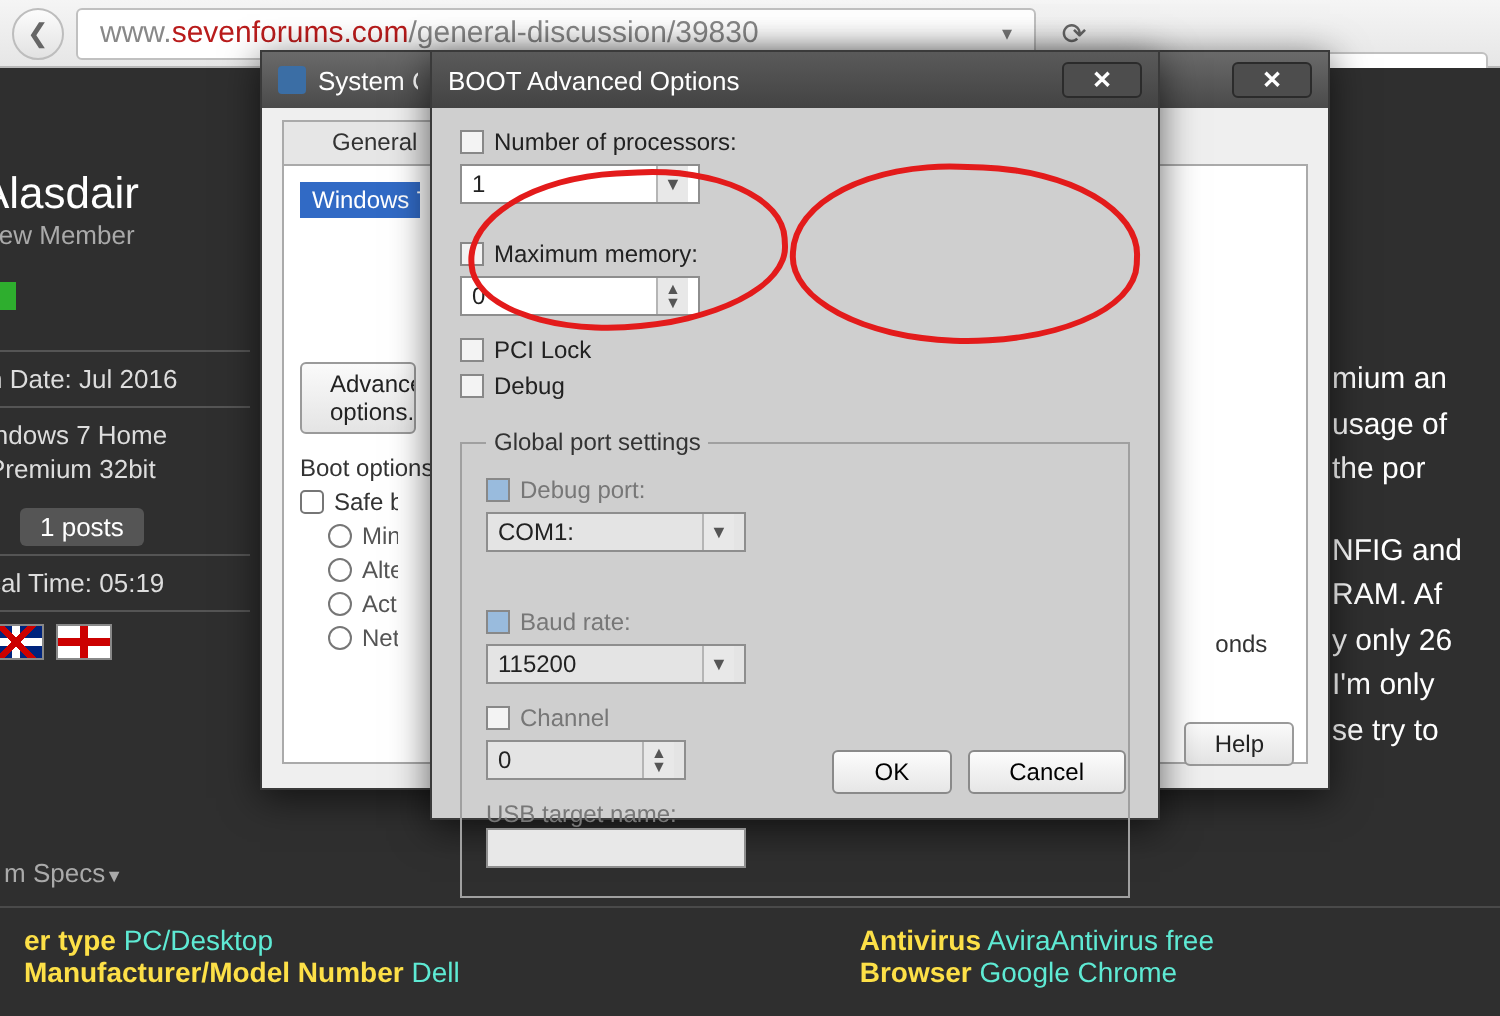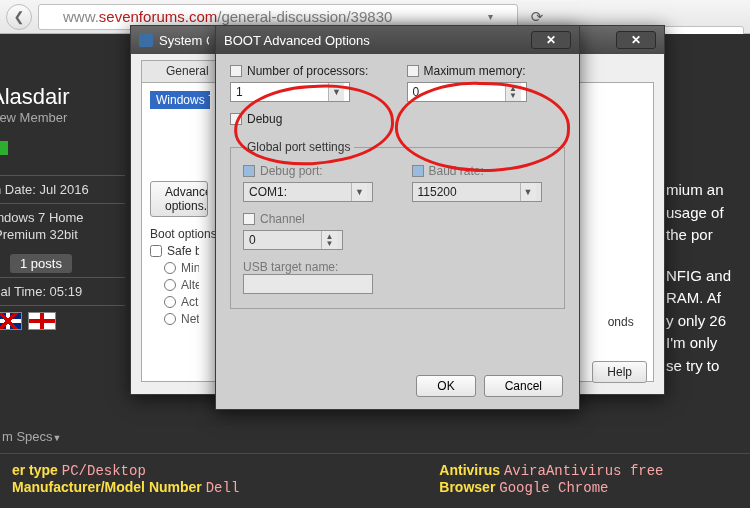--- a/index.html
+++ b/index.html
@@ -1,21 +1,21 @@
 <!DOCTYPE html>
 <html><head>
 <meta charset="utf-8">
 <style>
   * { box-sizing: border-box; margin: 0; padding: 0; font-family: "Segoe UI", Tahoma, sans-serif; }
   body { width: 750px; height: 508px; overflow: hidden; background: #2a2a2a; position: relative; }
 
   
   .browser-bar { height: 34px; background: linear-gradient(#f5f5f5,#e6e6e6); border-bottom: 1px solid #b8b8b8; display:flex; align-items:center; padding:0 6px; gap:6px;}
   .round-btn { width:26px; height:26px; border-radius:50%; background:linear-gradient(#fcfcfc,#e2e2e2); border:1px solid #bdbdbd; display:flex; align-items:center; justify-content:center; color:#666; font-size:13px;}
-  .url-bar { flex:0 0 480px; height:26px; background:#fff; border:1px solid #c0c0c0; border-radius:3px; display:flex; align-items:center; padding:0 24px; font-size:15px; color:#888; overflow:hidden; white-space:nowrap;}
+  .url-bar { flex:0 0 480px; height:26px; background:#fff; border:1px solid #c0c0c0; border-radius:3px; display:flex; align-items:center; padding:0 11px; font-size:15px; color:#888; overflow:hidden; white-space:nowrap;}
   .url-bar .host { color:#b91c1c; }
   .url-drop { margin-left:auto; color:#777; font-size:10px;}
   .reload-btn { width:26px;height:26px; display:flex;align-items:center;justify-content:center;color:#666;font-size:15px;}
   .search-box { flex:1; height:26px; background:#fff; border:1px solid #c0c0c0; border-radius:3px; display:flex; align-items:center; padding:0 8px; color:#888; font-style:italic; font-size:14px; gap:6px;margin-top:44px;}
   .search-box svg { width:13px;height:13px; stroke:#777; fill:none; stroke-width:2;}
 
   
   .forum { position:absolute; top:34px; left:0; right:0; bottom:0; background:#2f2f2f; color:#ccc; }
   .sidebar-user { position:absolute; left:-10px; top:50px; width:135px; font-size:14px;}
   .sidebar-user .uname { font-size:22px; color:#fff; font-weight:500;}
@@ -31,21 +31,21 @@
      linear-gradient(#fff,#fff) center/4px 100% no-repeat,
      linear-gradient(#fff,#fff) center/100% 4px no-repeat,
      #00247d;}
   .flag-eng { background: linear-gradient(#c00,#c00) center/100% 4px no-repeat, linear-gradient(#c00,#c00) center/4px 100% no-repeat, #fff;}
 
   .right-text { position:absolute; right:-6px; top:145px; width:90px; font-size:15px; color:#fff; line-height:1.5; filter:blur(0.3px);}
   .specs-row { position:absolute; left:2px; top:395px; color:#aaa; font-size:13px;}
   .specs-row .tri { font-size:9px;}
   .footer { position:absolute; left:0; right:0; bottom:0; height:55px; border-top:1px solid #4a4a4a; padding:8px 12px; display:flex; gap:90px; font-size:14px;}
   .footer b { color:#fde047; font-weight:bold;}
-  .footer span { color:#fca5a5;font-family:Liberation Mono, monospace;}
+  .footer span { color:#5eead4;}
 
   
   .win { position:absolute; border:1px solid #3a3a3a; box-shadow:0 4px 18px rgba(0,0,0,.6); }
   .syswin { left:130px; top:25px; width:535px; height:370px; background:#efefef;}
   .titlebar { height:28px; background:linear-gradient(#6a6a6a,#4a4a4a); color:#fff; display:flex; align-items:center; padding:0 8px; font-size:13px; gap:6px;}
   .title-icon { width:14px;height:14px; background:#3b6ea5; border-radius:2px; display:inline-block;}
   .title-x { margin-left:auto; width:40px;height:18px;background:#4d4d4d;border:1px solid #2b2b2b;border-radius:3px; color:#fff; display:flex;align-items:center;justify-content:center; font-size:12px; font-weight:bold;}
   .tabs { display:flex; gap:0; margin:6px 10px 0; font-size:12px;}
   .tab { padding:3px 24px; background:#e6e6e6; border:1px solid #aaa; border-bottom:none; color:#333;}
   .tab.active { background:#fff; border-bottom:1px solid #fff; position:relative; top:1px;}
@@ -58,21 +58,21 @@
   .cb input { width:12px;height:12px;}
   .radio-col { margin-left:14px;}
   .radio-col .cb { color:#555;}
   .help-btn { position:absolute; right:6px; bottom:-2px;}
   .side-labels { position:absolute; right:10px; top:232px; font-size:12px; color:#333;}
 
   
   .bootwin { left:215px; top:25px; width:365px; height:385px; background:#cfcfcf;}
   .bootwin .titlebar { background:linear-gradient(#5a5a5a,#434343);}
   .boot-body { padding:10px 14px; font-size:12px; color:#222; position:relative; height:calc(100% - 28px);}
-  .row2 { display:flex; gap:18px;}
+  .row2 { display:flex; gap:18px;flex-direction:column;}
   .col2 { flex:1;}
   .chk-label { display:flex; align-items:center; gap:5px; margin-bottom:4px;}
   .chk-box { width:12px;height:12px;border:1px solid #888; background:#f3f3f3;}
   .chk-box.on { background:#9bd; }
   .dd { width:120px; height:20px; border:1px solid #8e8e8e; background:#fff; display:flex; align-items:center; padding:0 5px; font-size:12px; justify-content:space-between;}
   .dd .arr { font-size:9px; color:#555; background:#e8e8e8; border-left:1px solid #b5b5b5; width:16px; height:100%; display:flex; align-items:center; justify-content:center;}
   .tiny-gap { height:10px;}
   .pci-row { margin-bottom:4px;}
   fieldset.gds { border:1px solid #a0a0a0; margin-top:14px; padding:10px 12px 14px;}
   fieldset.gds legend { font-size:12px; padding:0 4px; color:#333;}
@@ -222,20 +222,24 @@
           <span class="chk-box"></span>
           <span>Maximum memory:</span>
         </div>
         <div class="dd">
           <span>0</span>
           <span class="arr" style="font-size:8px;line-height:7px;">▲<br>▼</span>
         </div>
       </div>
     </div>
     <div class="tiny-gap"></div>
+    <div class="chk-label pci-row">
+      <span class="chk-box"></span>
+      <span>PCI Lock</span>
+    </div>
     <div class="chk-label">
       <span class="chk-box"></span>
       <span>Debug</span>
     </div>
 
     <fieldset class="gds">
       <legend>Global port settings</legend>
       <div class="row2">
         <div class="col2">
           <div class="chk-label grey">

